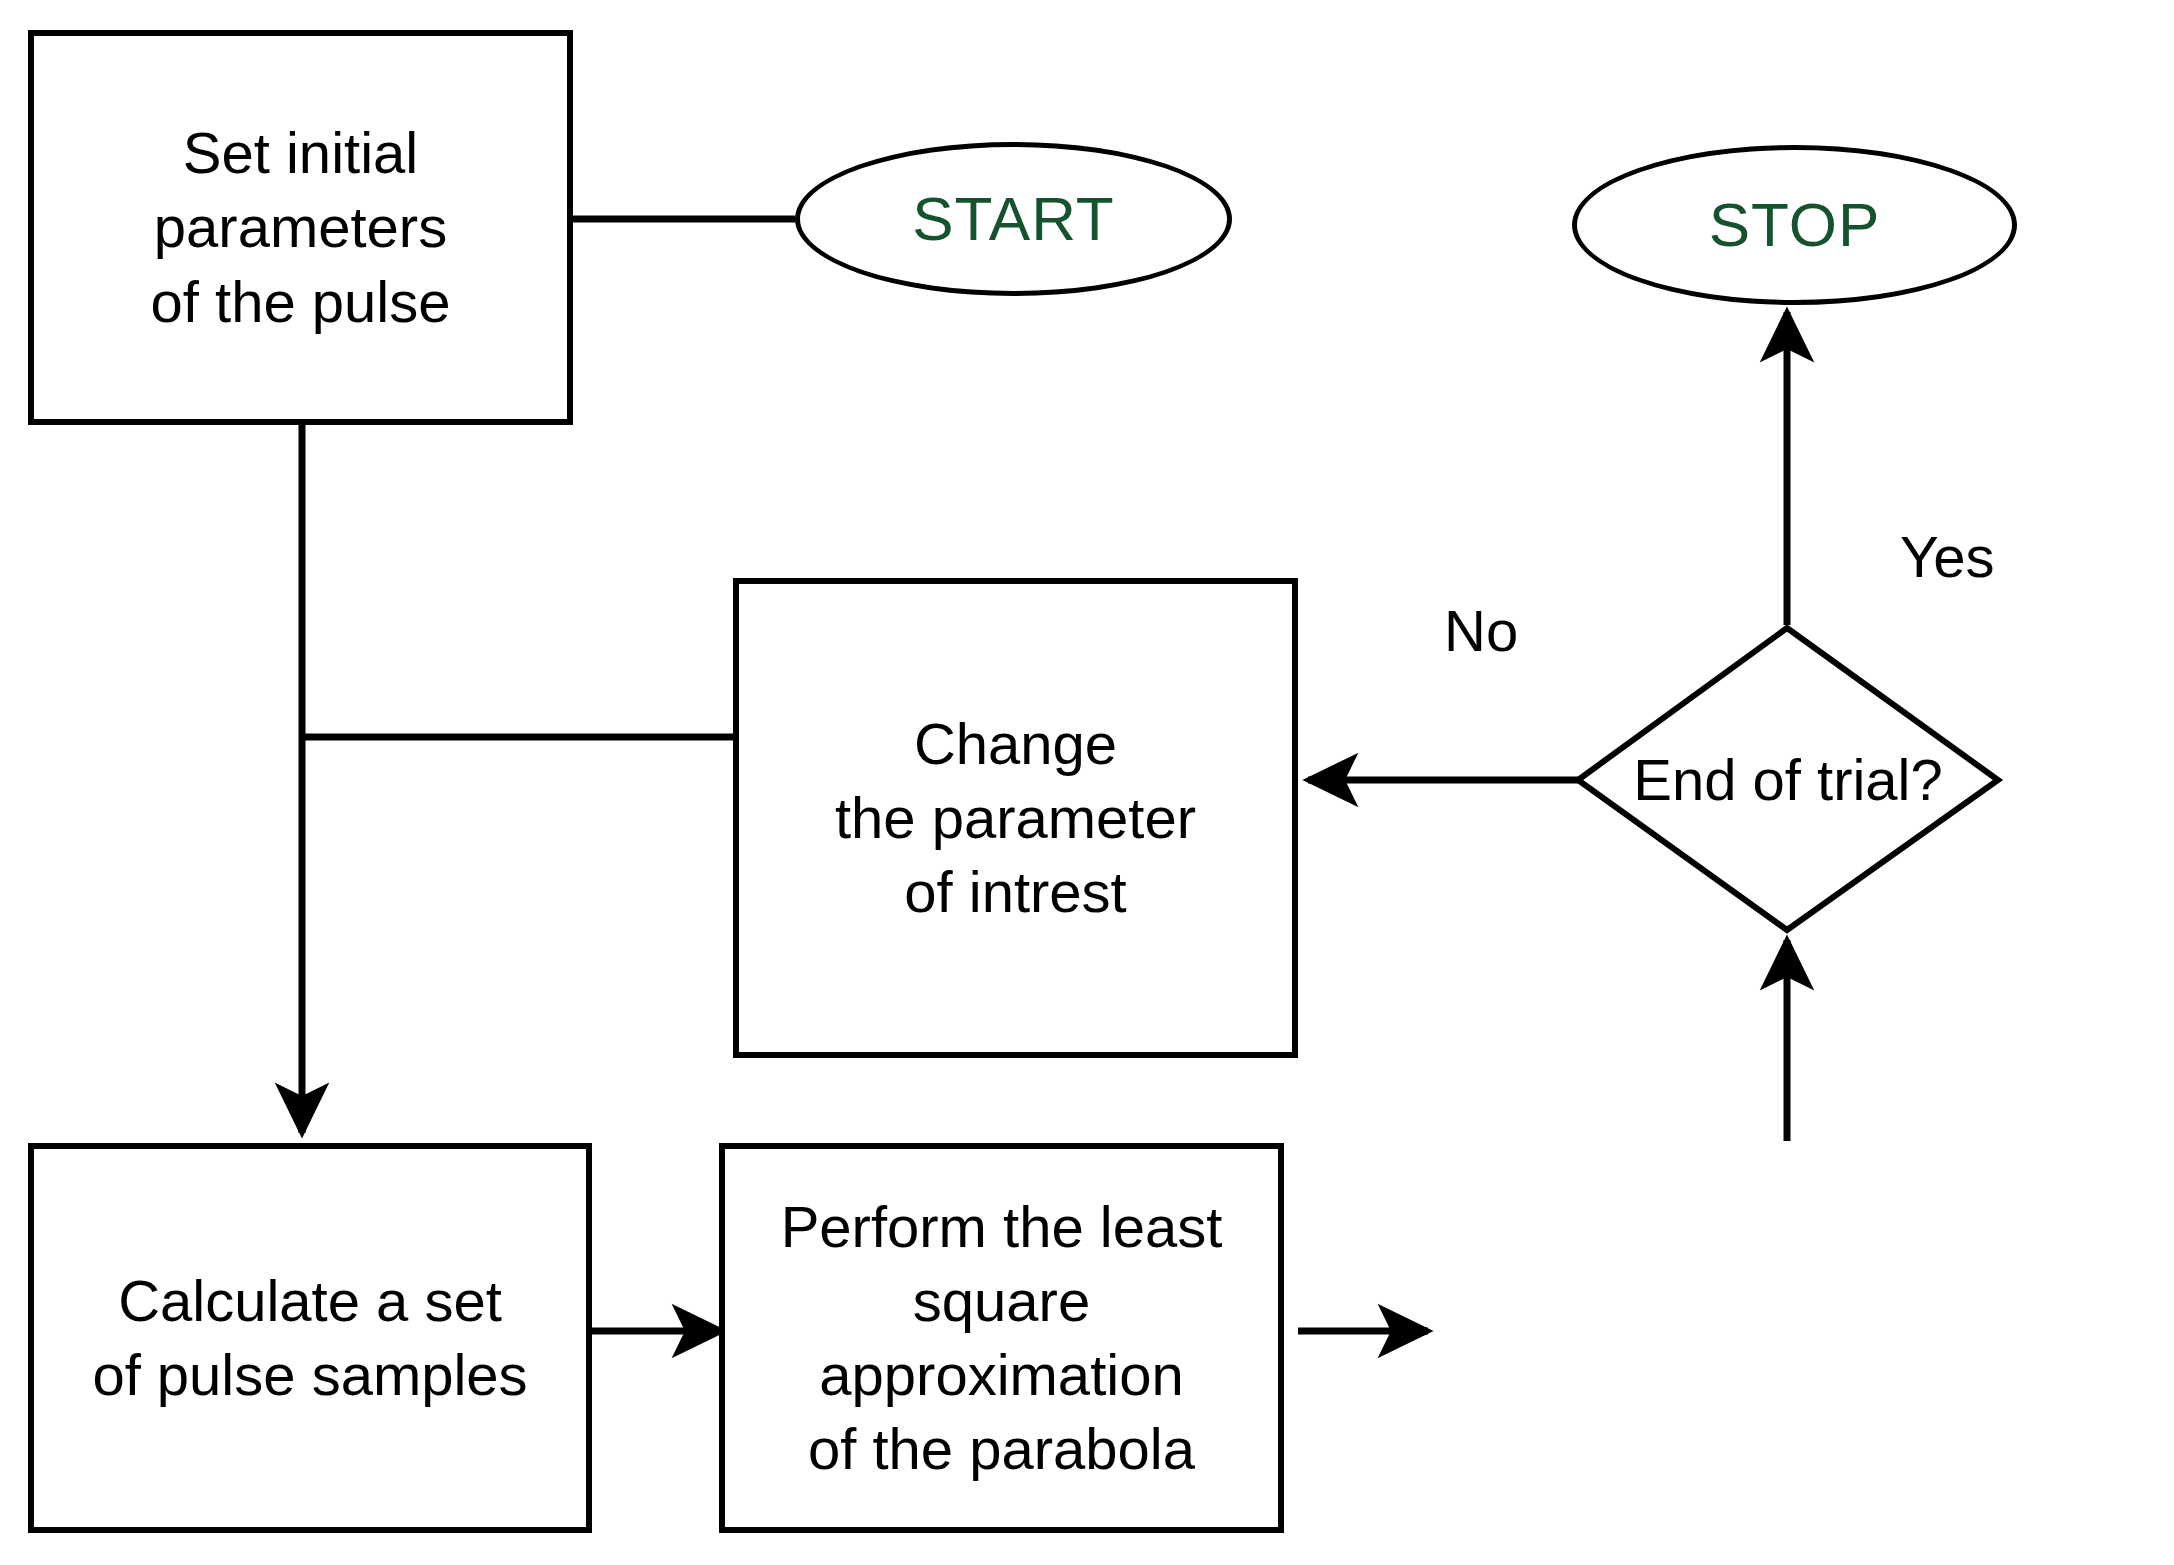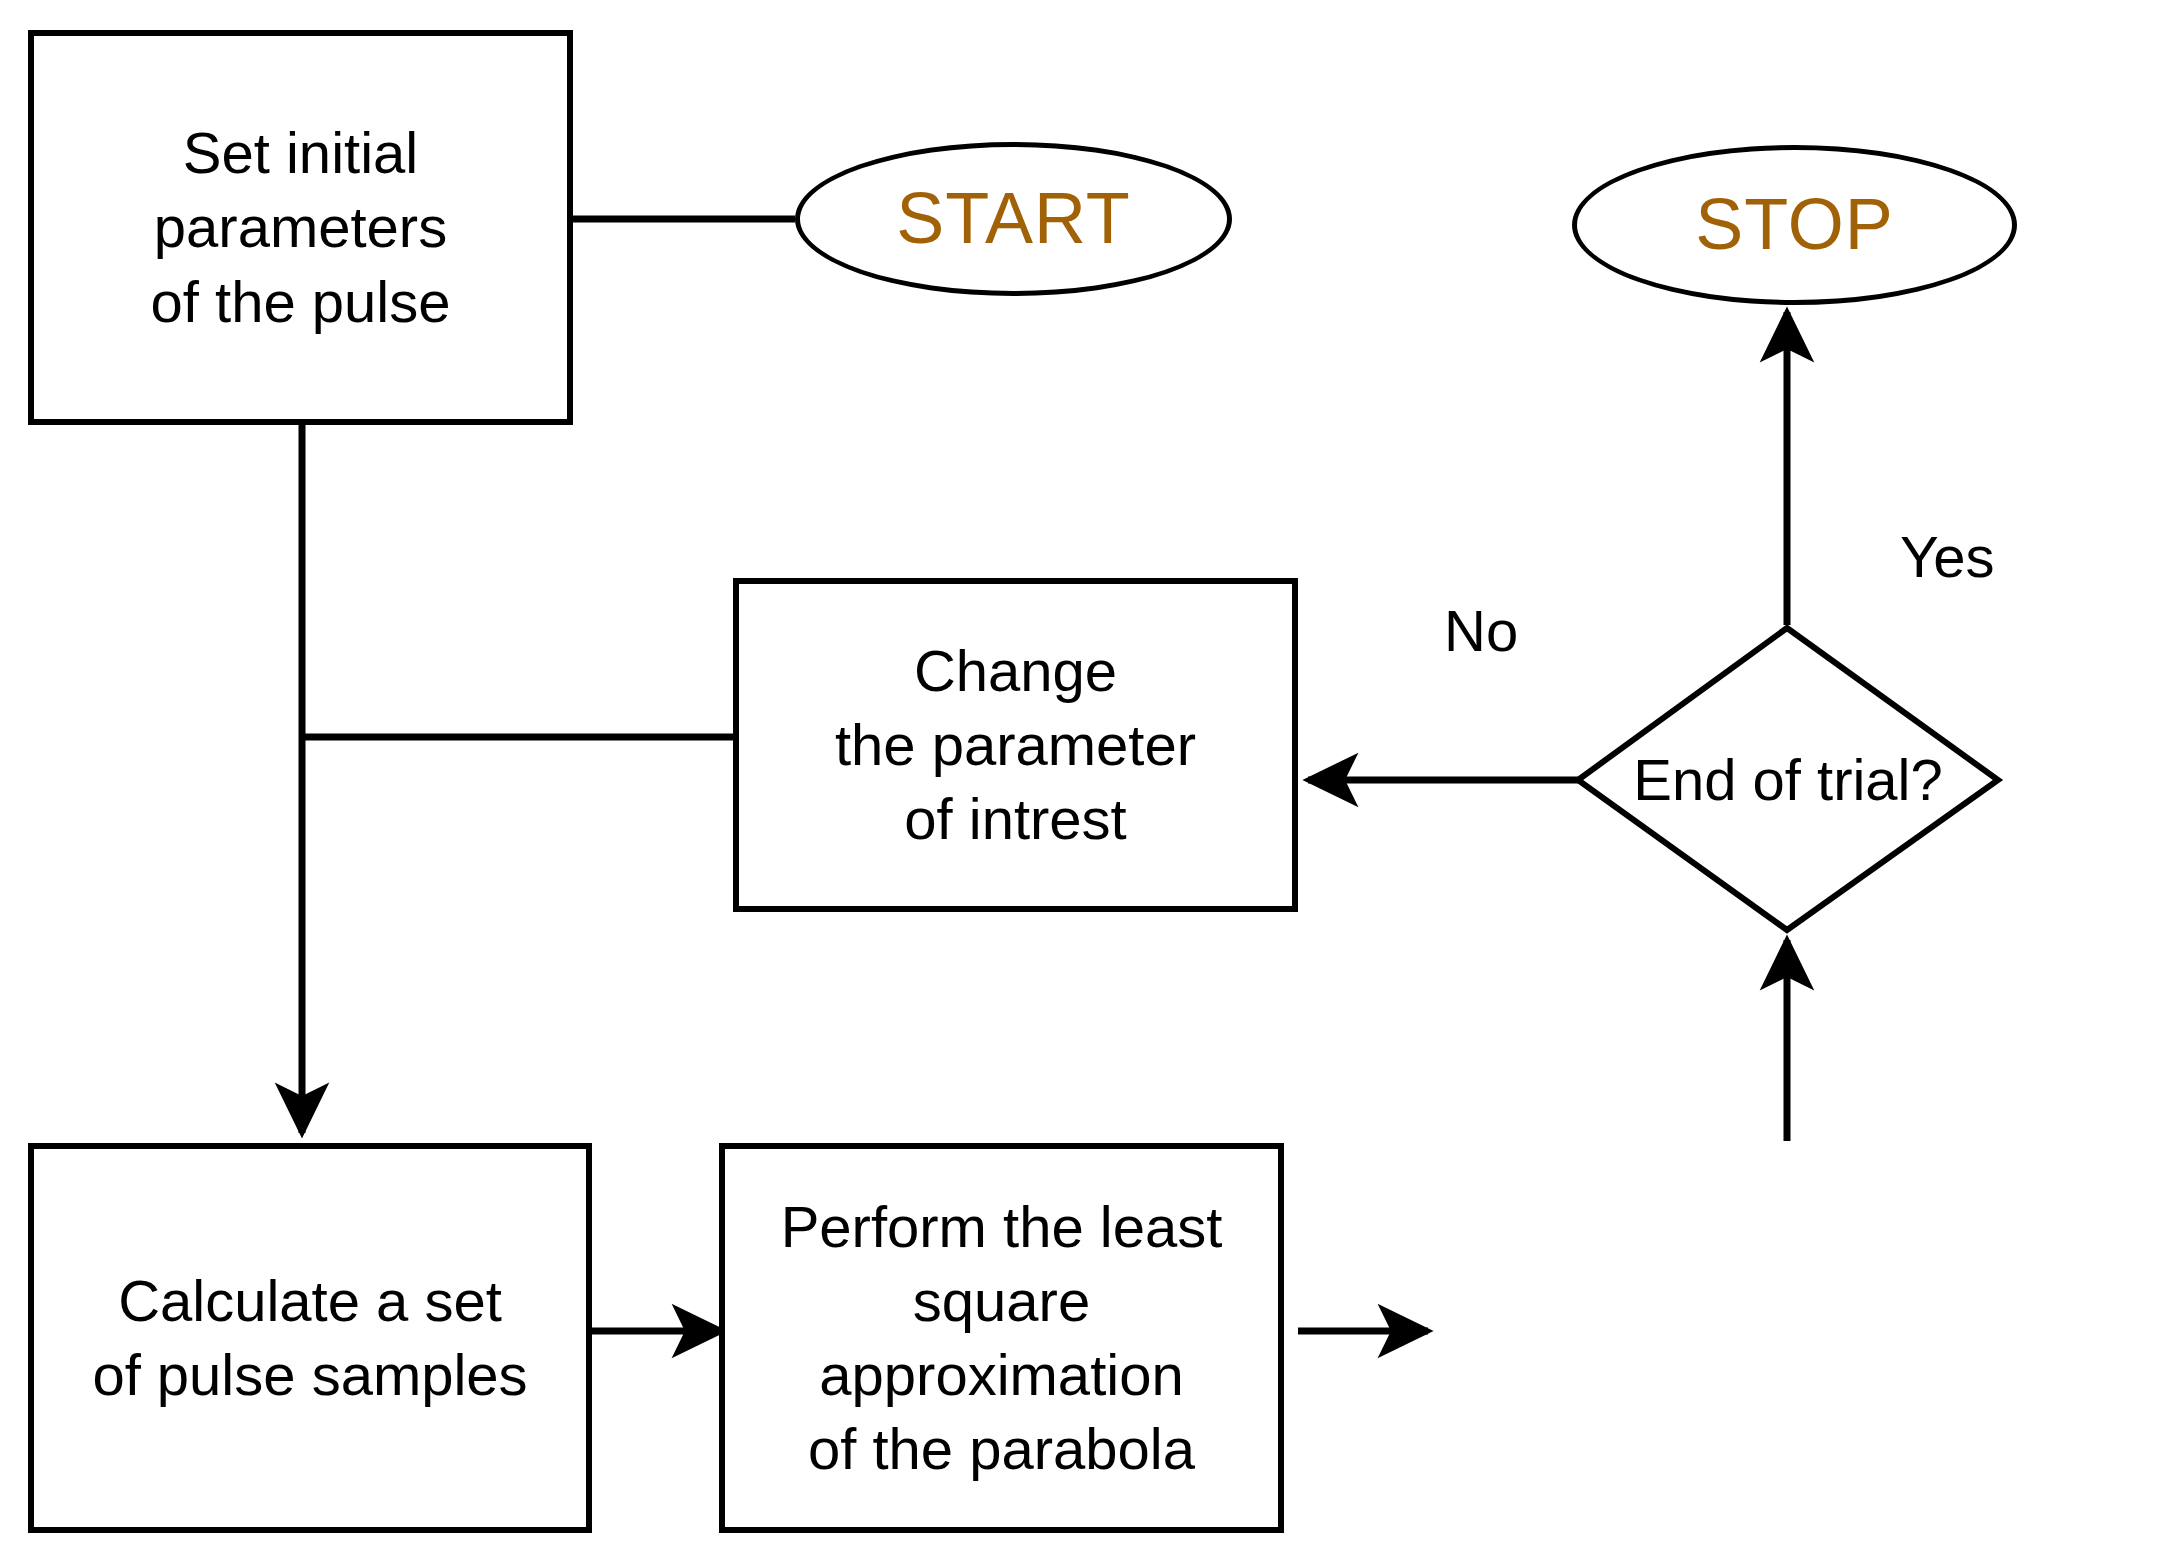--- a/index.html
+++ b/index.html
@@ -54,23 +54,23 @@
   .node-text {
     font-family: "Liberation Sans", sans-serif;
     font-size: 58px;
     line-height: 1.28;
     color: #000000;
     white-space: pre-line;
     letter-spacing: 0px;
   }
   .ellipse-text {
     font-family: "Liberation Sans", sans-serif;
-    font-size: 72px;
+    font-size: 62px;
     line-height: 1.1;
-    color: #a16207;
+    color: #14532d;
     letter-spacing: 1px;
   }
   .diamond-text {
     font-family: "Liberation Sans", sans-serif;
     font-size: 58px;
     line-height: 1.1;
     color: #000000;
     position: relative;
     z-index: 4;
     white-space: nowrap;
@@ -122,21 +122,21 @@
   </div>
 
   <div class="node-ellipse" style="left:795px; top:142px; width:437px; height:154px;">
     <span class="ellipse-text">START</span>
   </div>
 
   <div class="node-ellipse" style="left:1572px; top:145px; width:445px; height:160px;">
     <span class="ellipse-text">STOP</span>
   </div>
 
-  <div class="node-box" style="left:733px; top:578px; width:565px; height:334px;">
+  <div class="node-box" style="left:733px; top:578px; width:565px; height:480px;">
     <span class="node-text">Change
 the parameter
 of intrest</span>
   </div>
 
   <div class="node-diamond-wrap" style="left:1578px; top:700px; width:420px; height:160px;align-items:center;">
     <span class="diamond-text">End of trial?</span>
   </div>
 
   <div class="edge-label" style="left:1444px; top:602px;">No</div>

